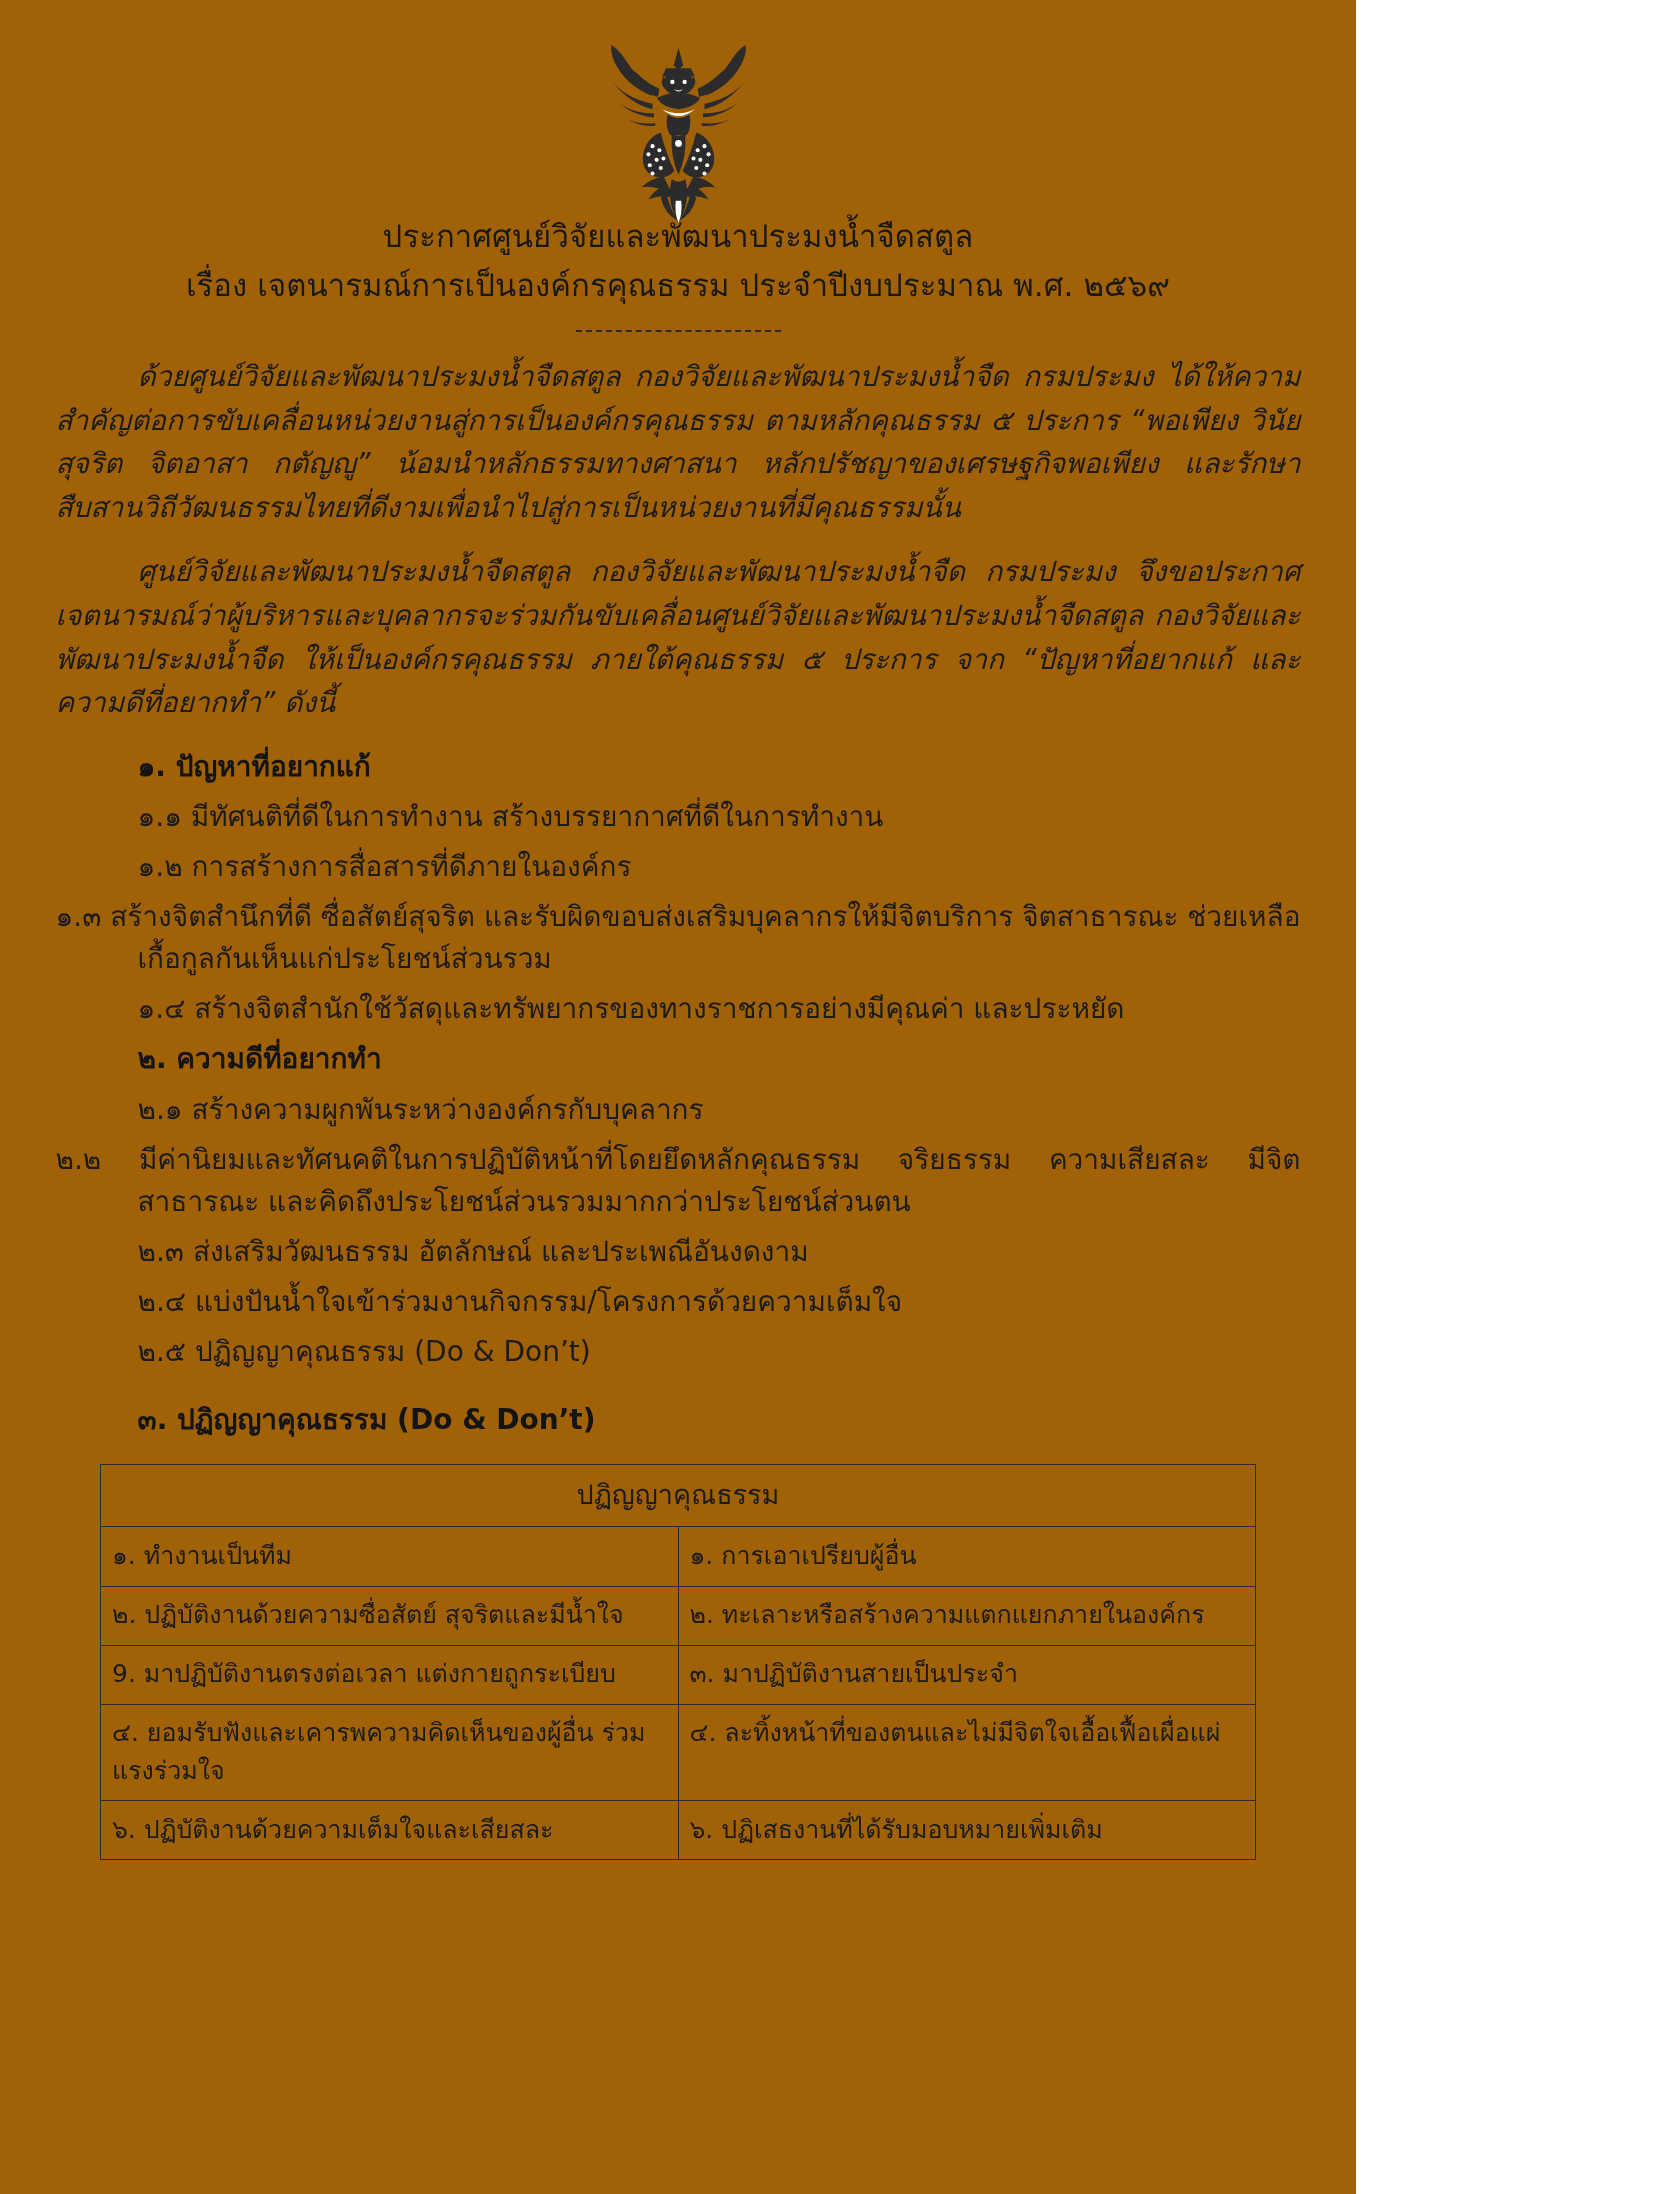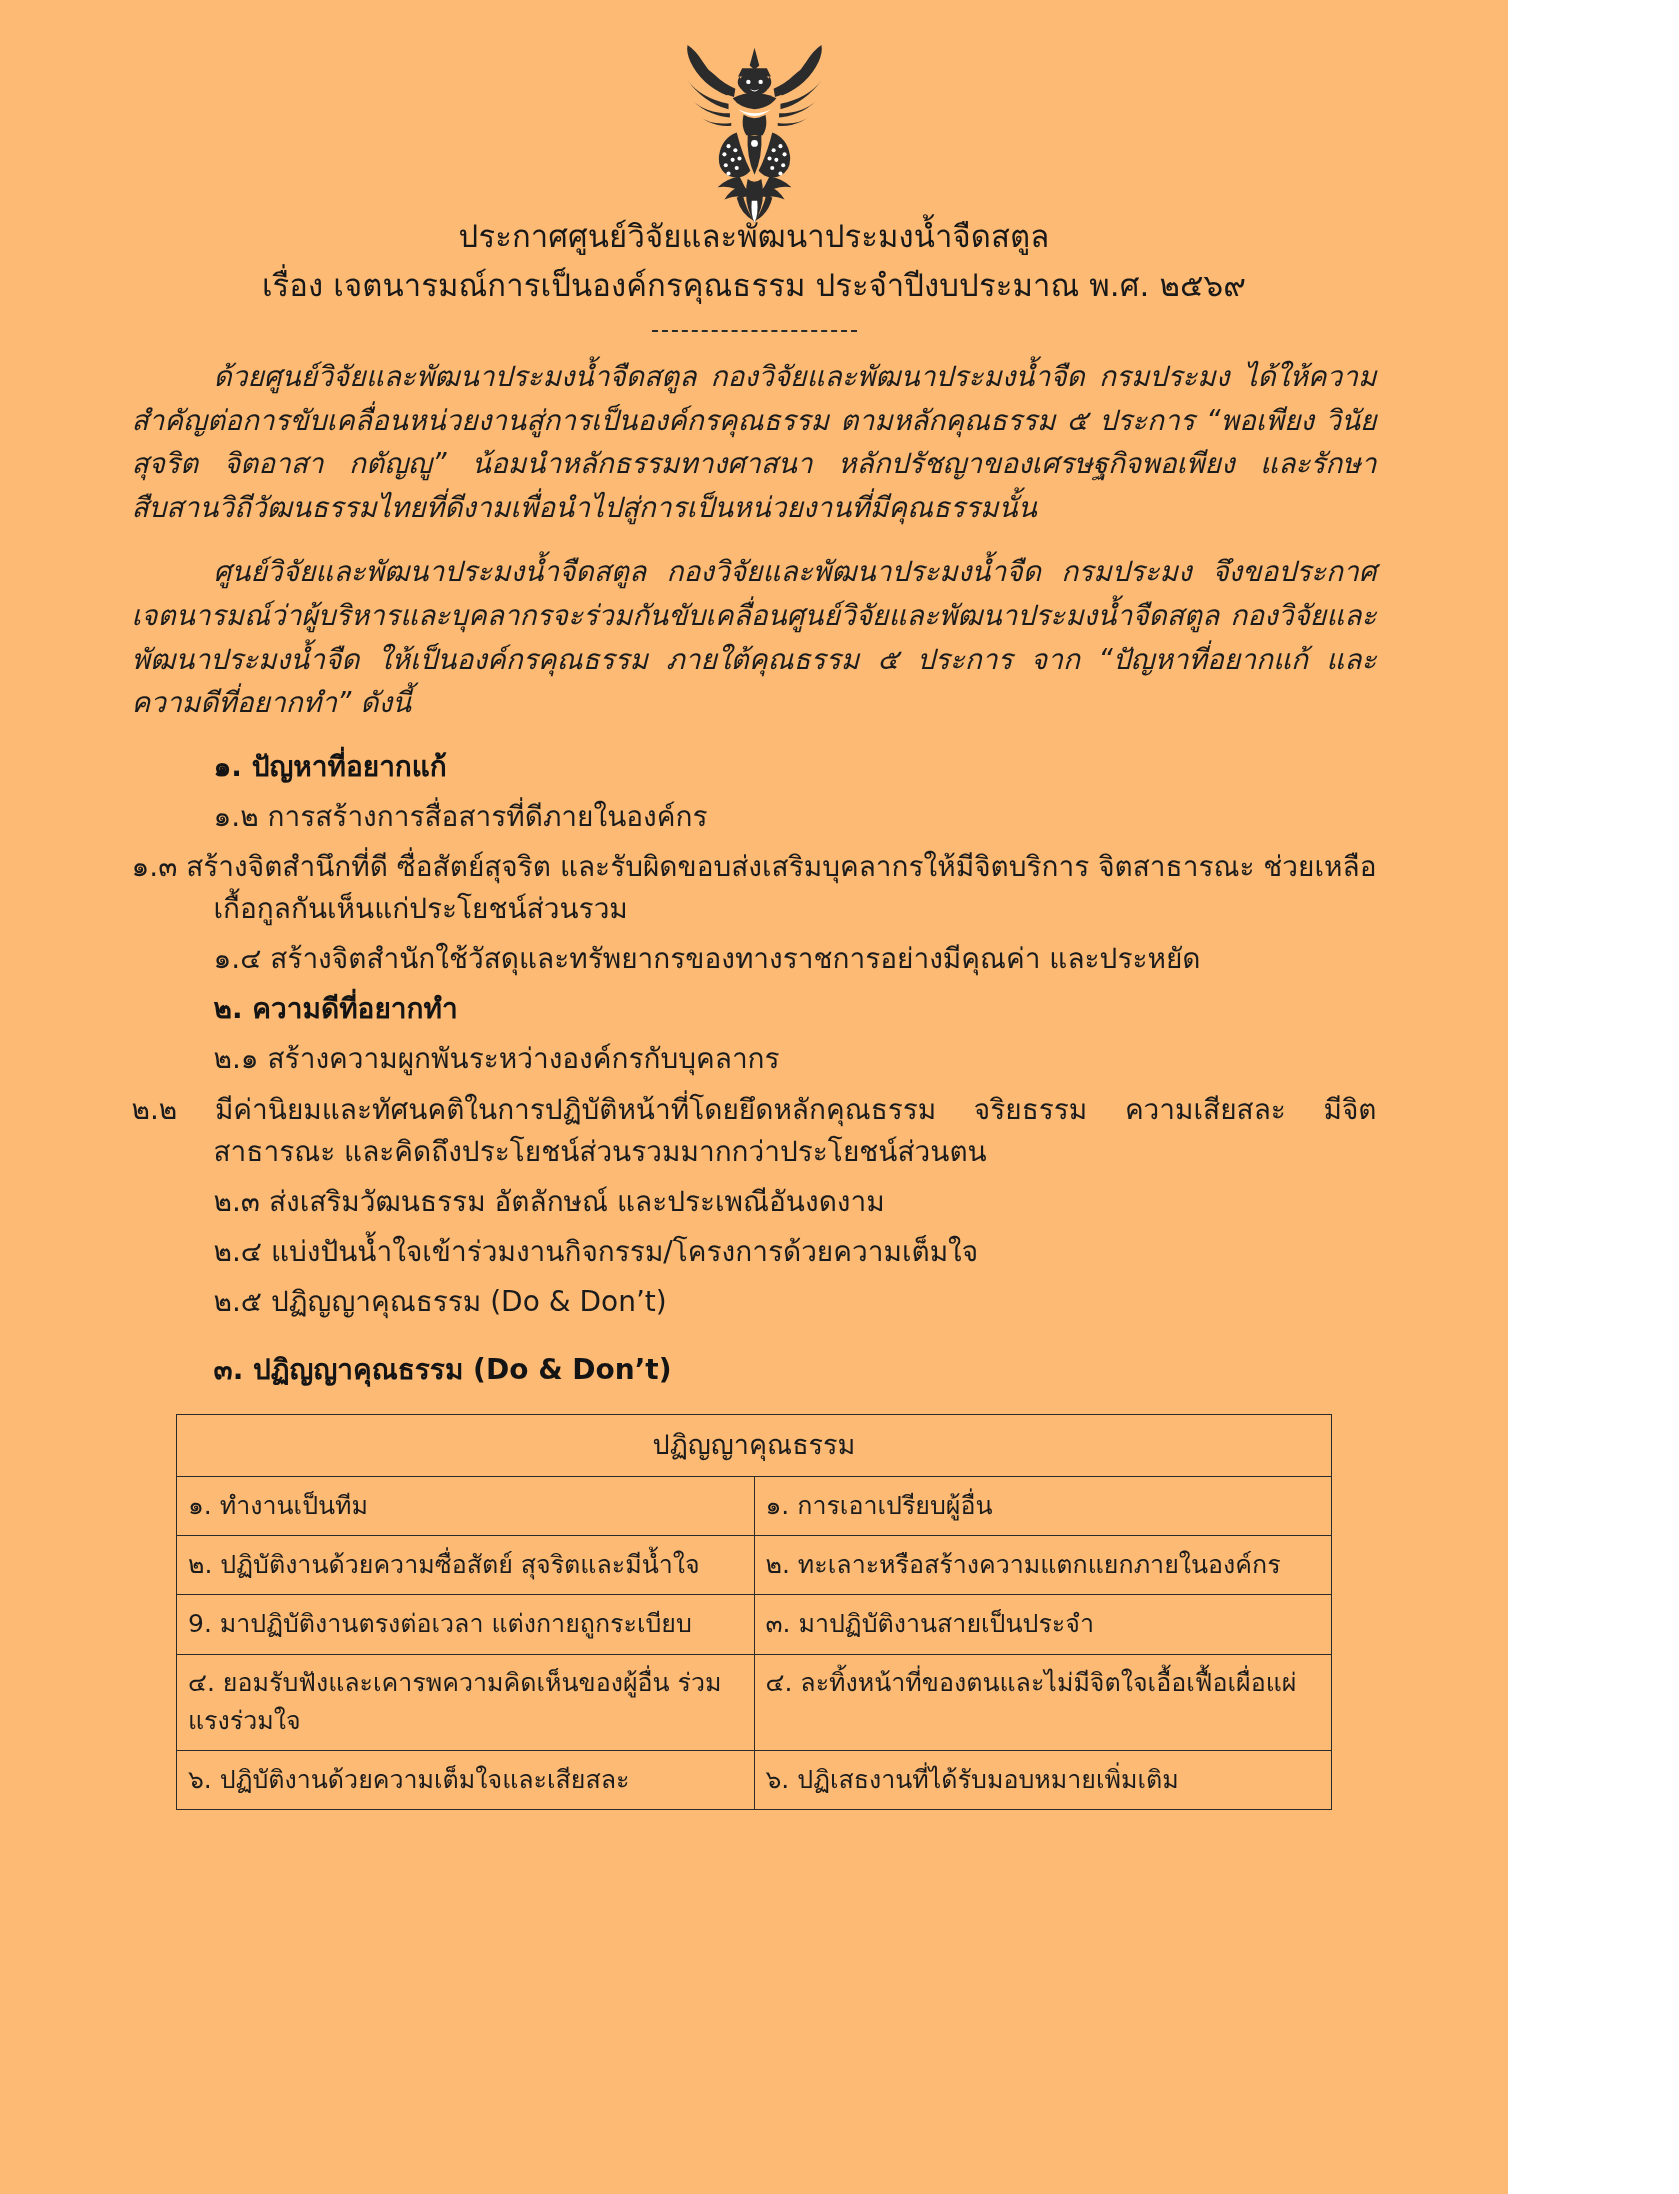--- a/index.html
+++ b/index.html
@@ -7,23 +7,23 @@
     margin: 0;
     padding: 0;
     background: #ffffff;
   }
   body {
     font-family: "DejaVu Sans", "Liberation Sans", sans-serif;
     color: #1b1b1b;
   }
   .page {
     position: relative;
-    width: 1508px;
+    width: 1356px;
     height: 2194px;
-    background: #fdba74;
+    background: #a16207;
     box-sizing: border-box;
     overflow: hidden;
   }
 
   
   .emblem-wrap {
     width: 100%;
     text-align: center;
     padding-top: 30px;
     height: 205px;
@@ -220,20 +220,21 @@
   <div class="rule-wrap">
     <span class="rule"></span>
   </div>
 
   <div class="body-block">
 
     <p class="para">ด้วยศูนย์วิจัยและพัฒนาประมงน้ำจืดสตูล กองวิจัยและพัฒนาประมงน้ำจืด กรมประมง ได้ให้ความสำคัญต่อการขับเคลื่อนหน่วยงานสู่การเป็นองค์กรคุณธรรม ตามหลักคุณธรรม ๕ ประการ “พอเพียง วินัย สุจริต จิตอาสา กตัญญู” น้อมนำหลักธรรมทางศาสนา หลักปรัชญาของเศรษฐกิจพอเพียง และรักษาสืบสานวิถีวัฒนธรรมไทยที่ดีงามเพื่อนำไปสู่การเป็นหน่วยงานที่มีคุณธรรมนั้น</p>
     <p class="para">ศูนย์วิจัยและพัฒนาประมงน้ำจืดสตูล กองวิจัยและพัฒนาประมงน้ำจืด กรมประมง จึงขอประกาศเจตนารมณ์ว่าผู้บริหารและบุคลากรจะร่วมกันขับเคลื่อนศูนย์วิจัยและพัฒนาประมงน้ำจืดสตูล กองวิจัยและพัฒนาประมงน้ำจืด ให้เป็นองค์กรคุณธรรม ภายใต้คุณธรรม ๕ ประการ จาก “ปัญหาที่อยากแก้ และความดีที่อยากทำ” ดังนี้</p>
 
     <div class="section-head">๑. ปัญหาที่อยากแก้</div>
+    <div class="sub-item">๑.๑ มีทัศนติที่ดีในการทำงาน สร้างบรรยากาศที่ดีในการทำงาน</div>
     <div class="sub-item">๑.๒ การสร้างการสื่อสารที่ดีภายในองค์กร</div>
     <div class="sub-item wrap-left">๑.๓ สร้างจิตสำนึกที่ดี ซื่อสัตย์สุจริต และรับผิดขอบส่งเสริมบุคลากรให้มีจิตบริการ จิตสาธารณะ ช่วยเหลือเกื้อกูลกันเห็นแก่ประโยชน์ส่วนรวม</div>
     <div class="sub-item">๑.๔ สร้างจิตสำนักใช้วัสดุและทรัพยากรของทางราชการอย่างมีคุณค่า และประหยัด</div>
 
     <div class="section-head">๒. ความดีที่อยากทำ</div>
     <div class="sub-item">๒.๑ สร้างความผูกพันระหว่างองค์กรกับบุคลากร</div>
     <div class="sub-item wrap-left">๒.๒ มีค่านิยมและทัศนคติในการปฏิบัติหน้าที่โดยยึดหลักคุณธรรม จริยธรรม ความเสียสละ มีจิตสาธารณะ และคิดถึงประโยชน์ส่วนรวมมากกว่าประโยชน์ส่วนตน</div>
     <div class="sub-item">๒.๓ ส่งเสริมวัฒนธรรม อัตลักษณ์ และประเพณีอันงดงาม</div>
     <div class="sub-item">๒.๔ แบ่งปันน้ำใจเข้าร่วมงานกิจกรรม/โครงการด้วยความเต็มใจ</div>
     <div class="sub-item">๒.๕ ปฏิญญาคุณธรรม (Do &amp; Don’t)</div>

